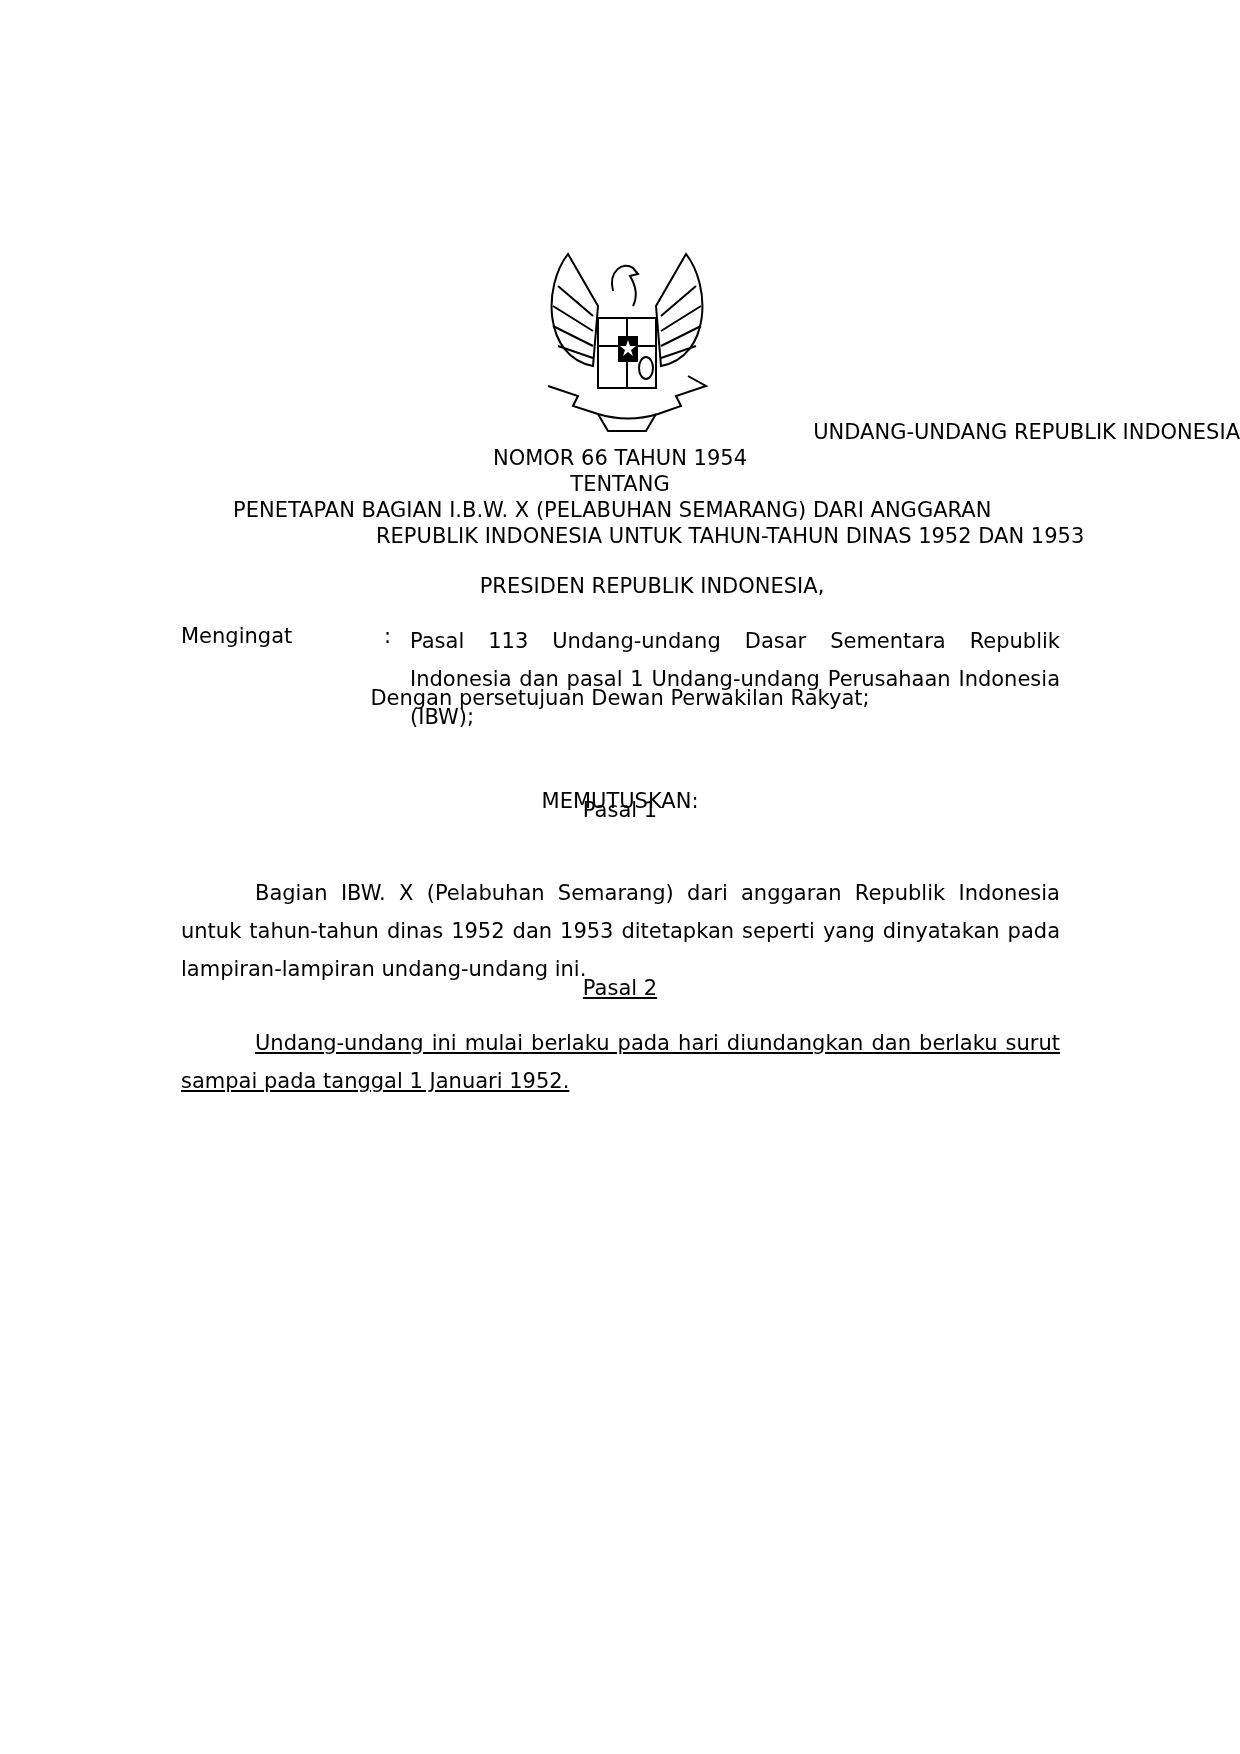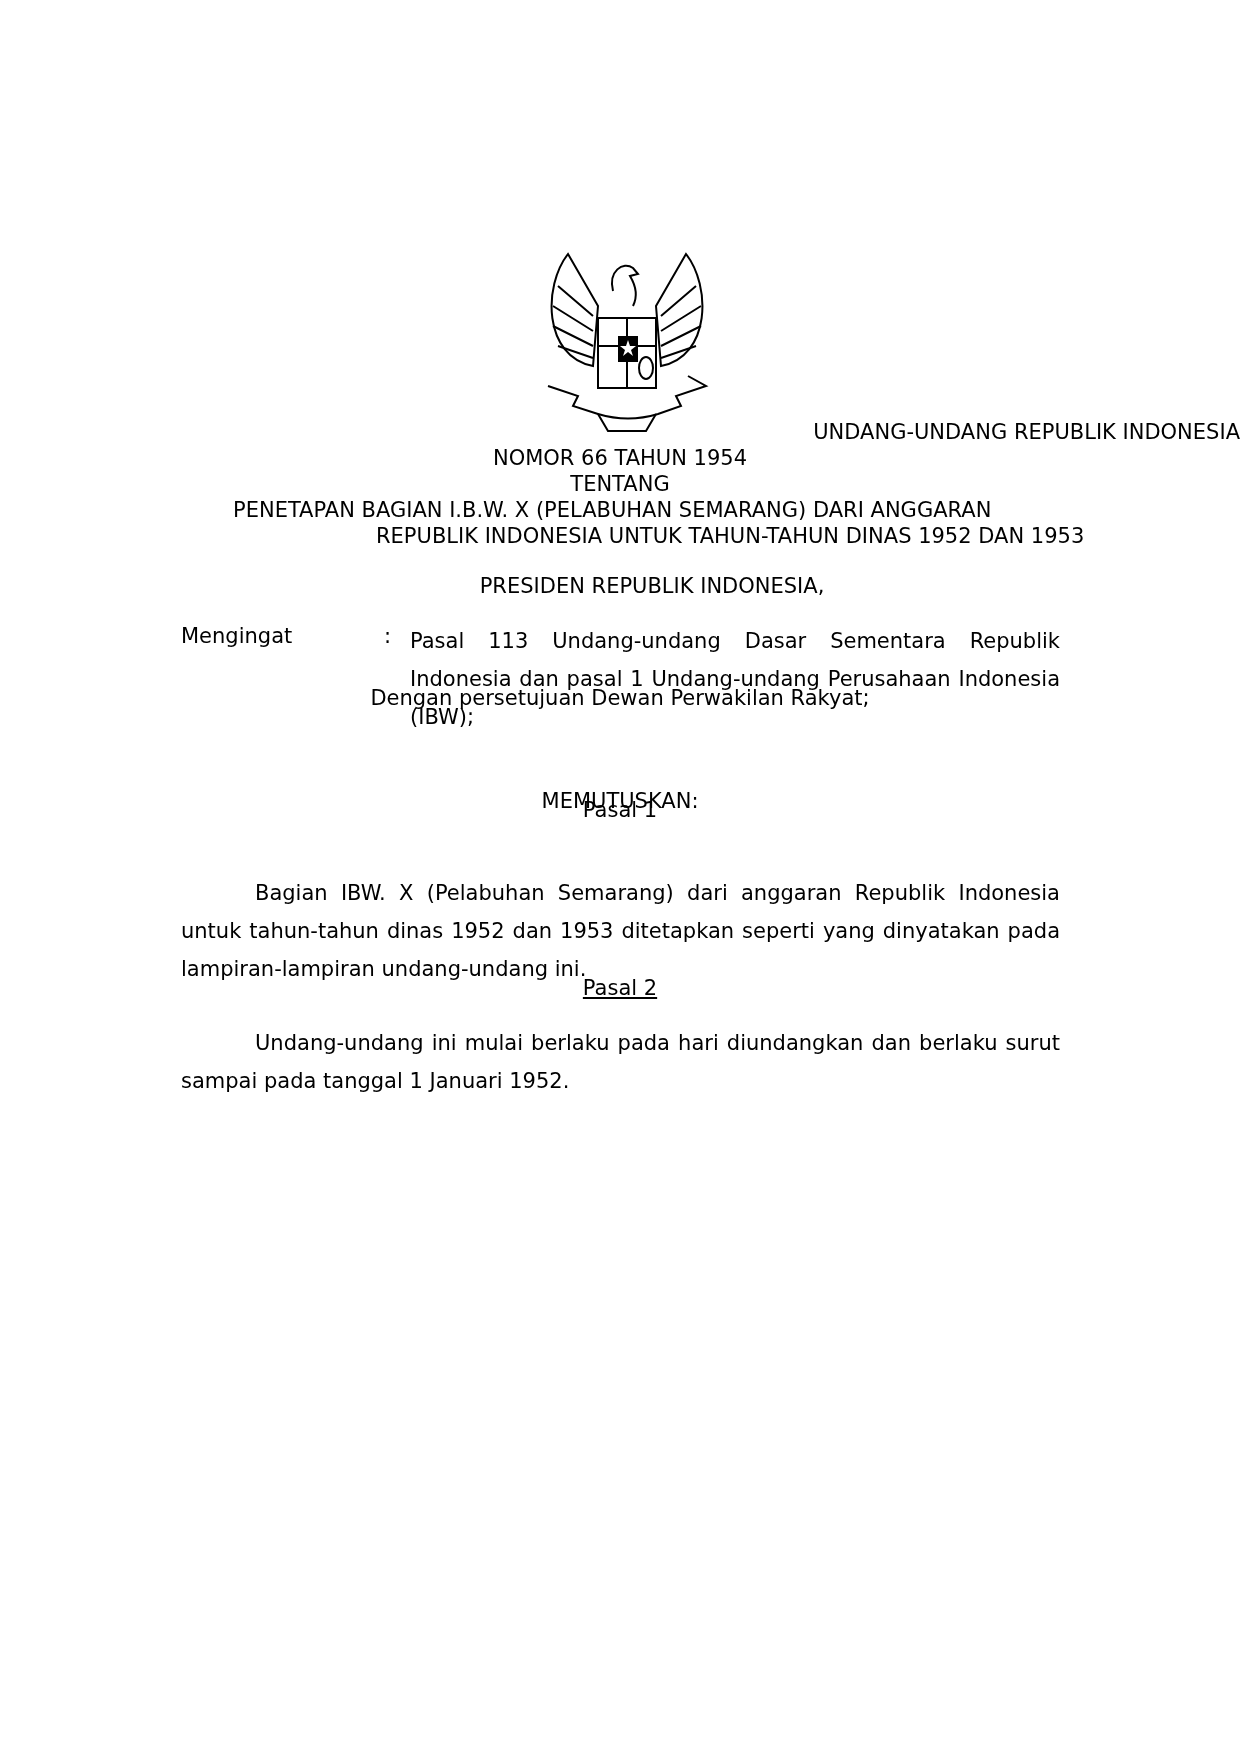--- a/index.html
+++ b/index.html
@@ -43,13 +43,13 @@
 <div class="line" style="top:622px; left:384px;">:</div>
 <div class="just" style="top:622px; left:410px; width:650px;"><span>Pasal 113 Undang-undang Dasar Sementara Republik Indonesia dan pasal 1 Undang-undang Perusahaan Indonesia (IBW);</span></div>
 
 <div class="line center" style="top:684px;">Dengan persetujuan Dewan Perwakilan Rakyat;</div>
 <div class="line center" style="top:748px;margin-top:39px;">MEMUTUSKAN:</div>
 
 <div class="line center" style="top:796px;">Pasal 1</div>
 <div class="just" style="top:874px; left:181px; width:879px; text-indent:74px;">Bagian IBW. X (Pelabuhan Semarang) dari anggaran Republik Indonesia untuk tahun-tahun dinas 1952 dan 1953 ditetapkan seperti yang dinyatakan pada lampiran-lampiran undang-undang ini.</div>
 
 <div class="line center" style="top:974px;text-decoration:underline;">Pasal 2</div>
-<div class="just" style="top:1024px; left:181px; width:879px; text-indent:74px;">Undang-undang ini mulai berlaku pada hari diundangkan dan berlaku surut sampai pada tanggal 1 Januari 1952.</div>
+<div class="just" style="top:1024px; left:181px; width:879px; text-indent:74px;text-decoration:underline;">Undang-undang ini mulai berlaku pada hari diundangkan dan berlaku surut sampai pada tanggal 1 Januari 1952.</div>
 
 </body></html>

